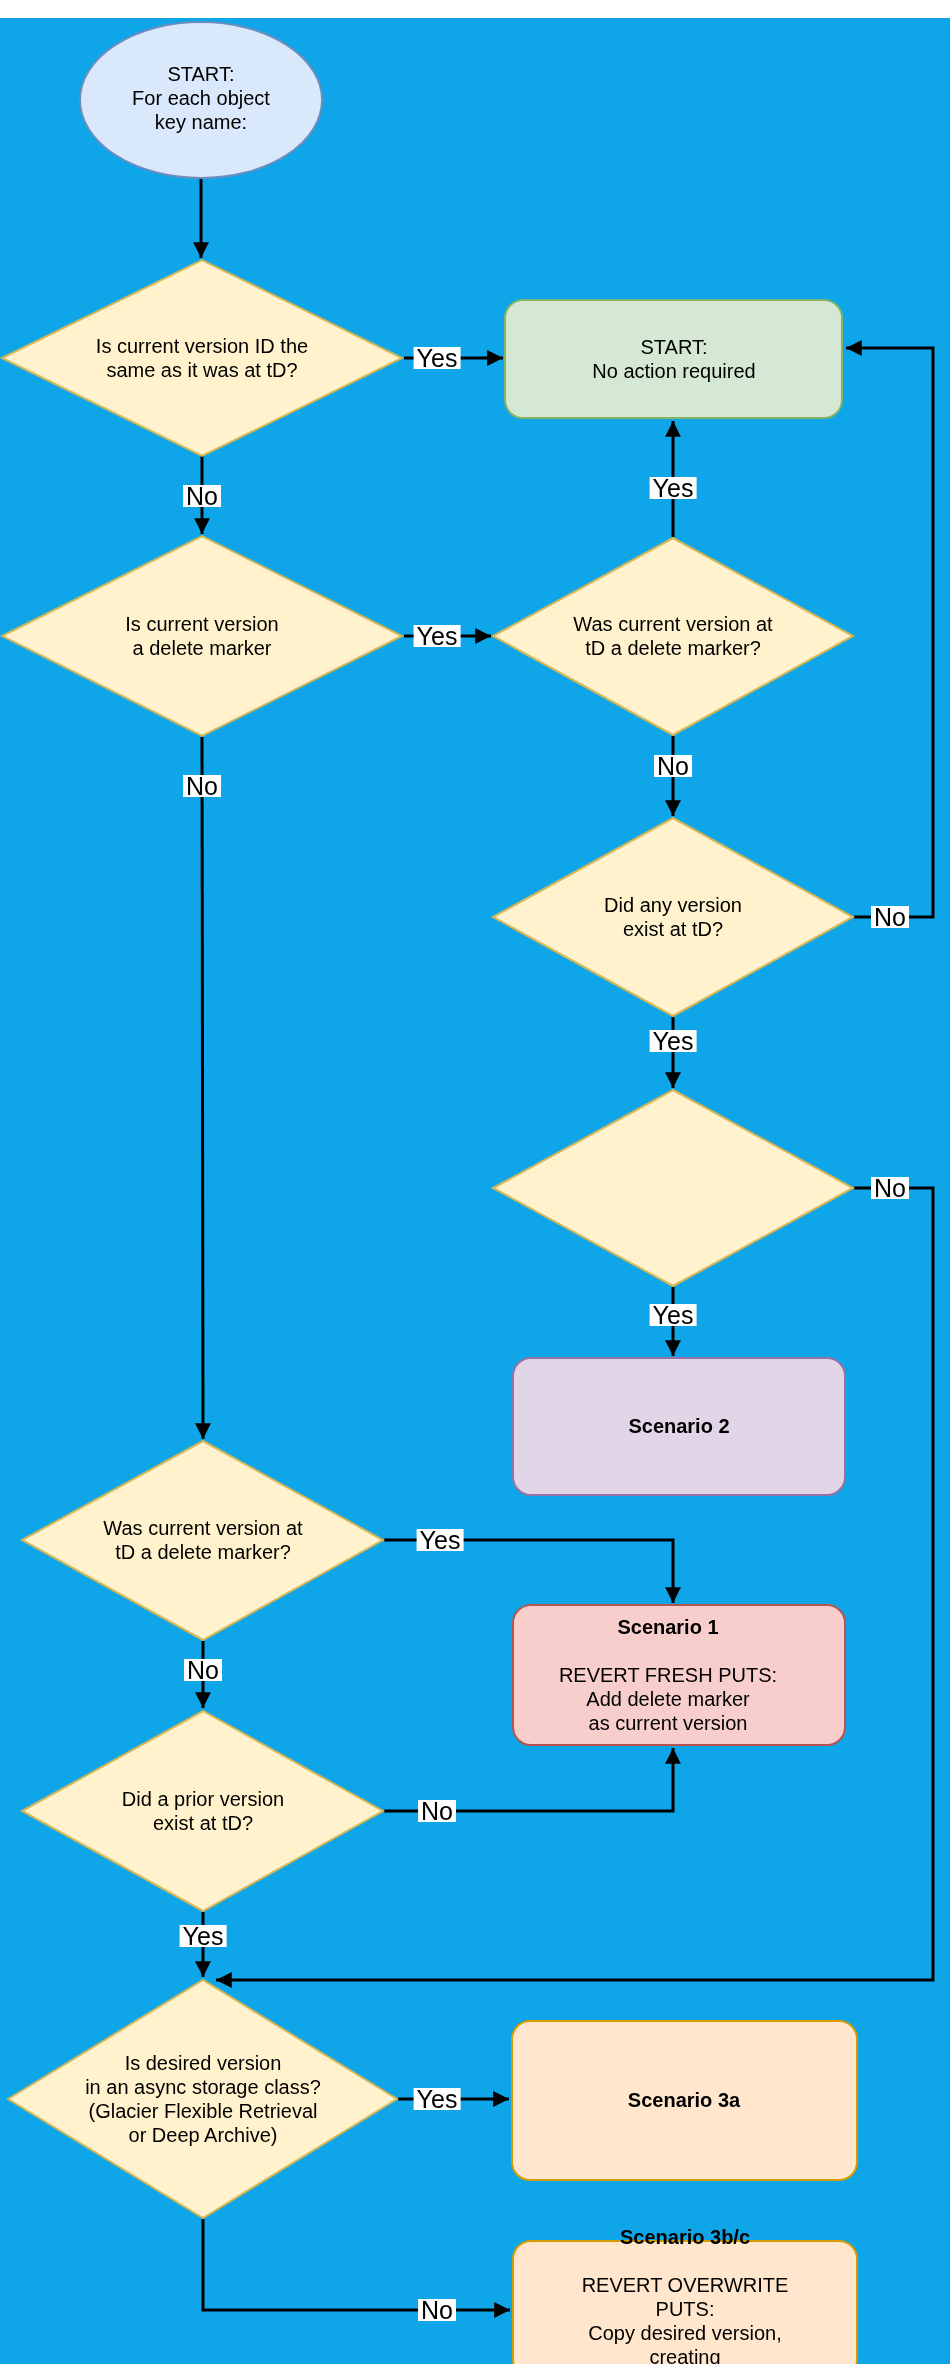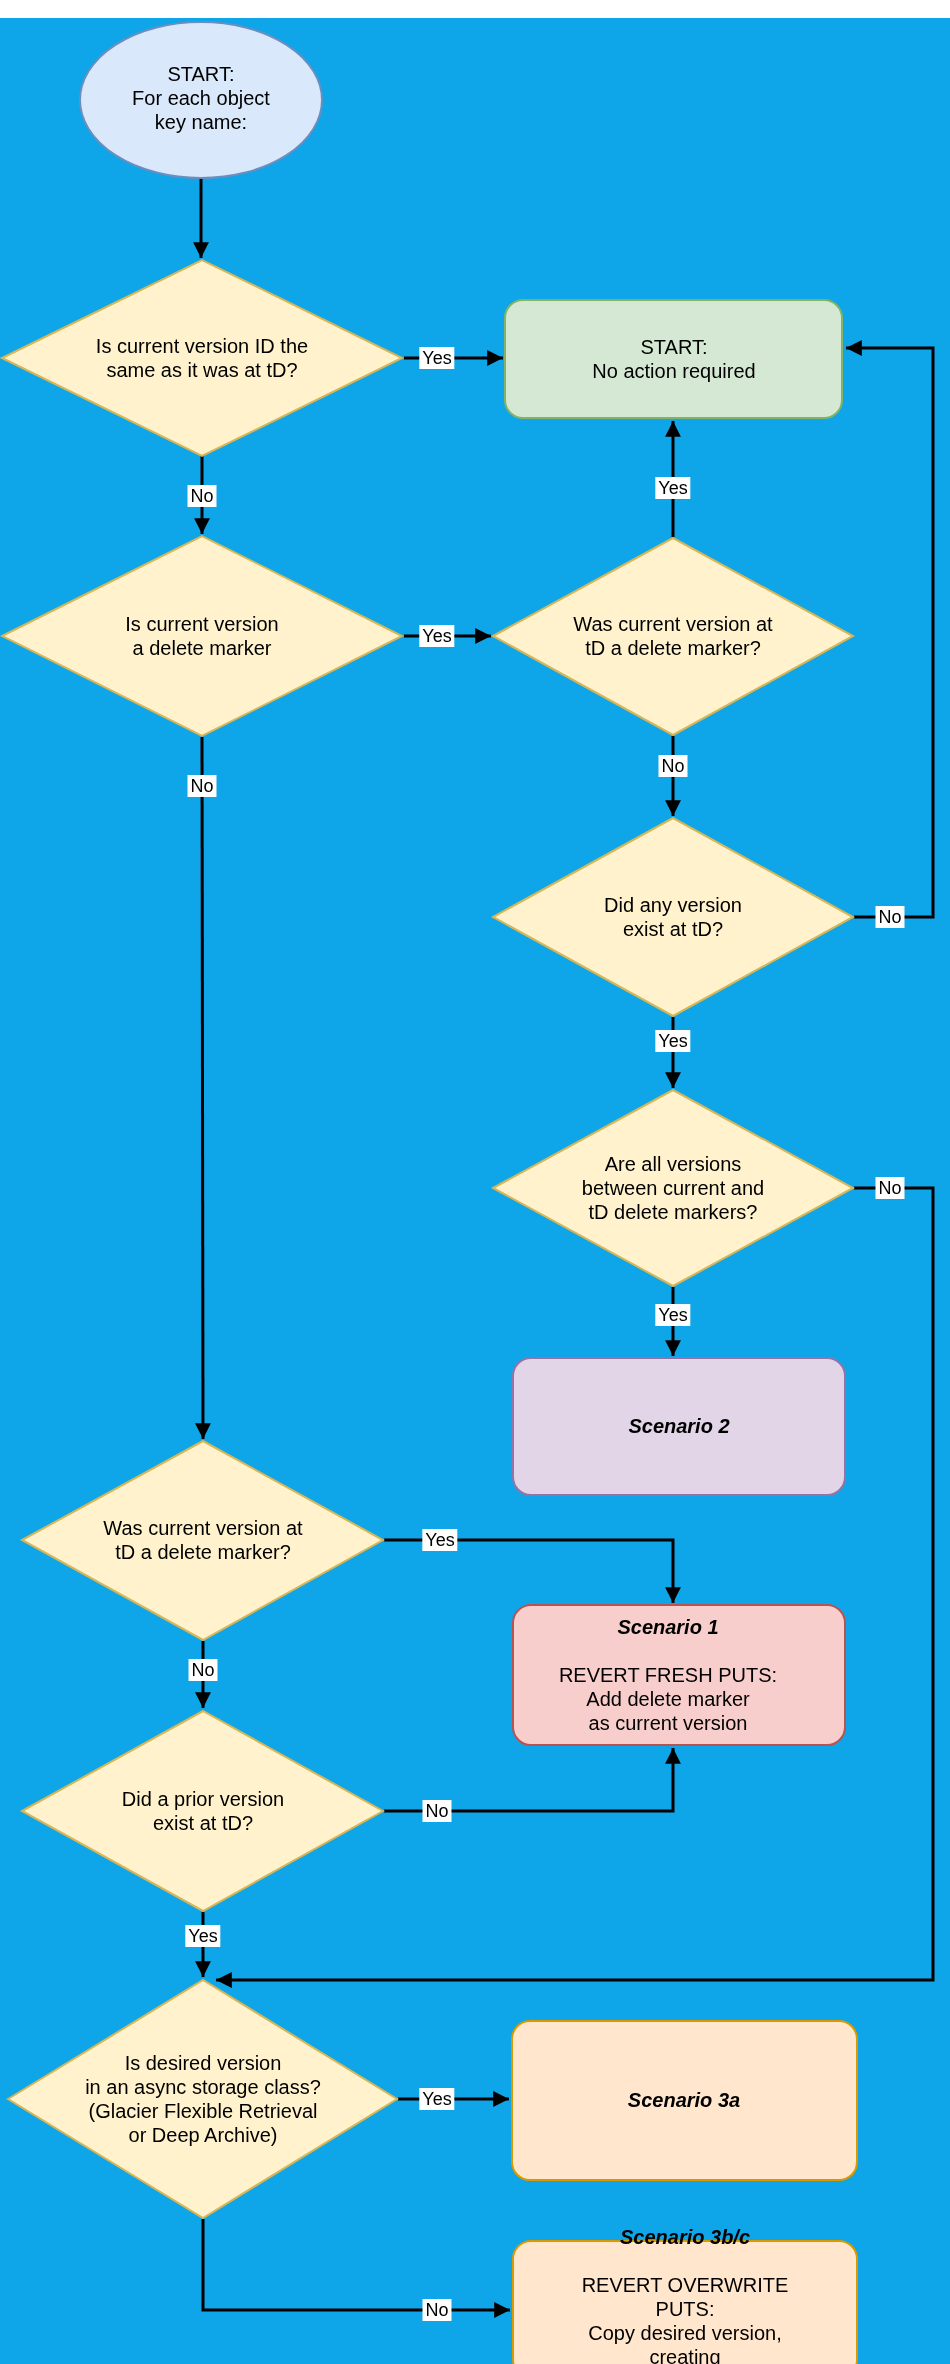--- a/index.html
+++ b/index.html
@@ -15,27 +15,27 @@
   svg.wires{position:absolute;inset:0;width:950px;height:2364px;}
   .node-label{
     position:absolute;
     transform:translate(-50%,-50%);
     text-align:center;
     white-space:pre-line;
     font-size:20px;
     line-height:24px;
     pointer-events:none;
   }
-  .node-label .title{font-weight:bold;font-style:italic;}
+  .node-label .title{font-weight:bold;}
   .edge-label{
     position:absolute;
     transform:translate(-50%,-50%);
     background:#ffffff;
     padding:0 3px;
-    font-size:18px;
+    font-size:25px;
     line-height:22px;
     text-align:center;
     pointer-events:none;
   }
 </style>
 </head>
 <body>
 
 <div class="canvas">
 
@@ -103,23 +103,20 @@
   <div class="node-label" style="left:202px;top:340px;">Is current version ID the
 same as it was at tD?</div>
   <div class="node-label" style="left:674px;top:341px;">START:
 No action required</div>
   <div class="node-label" style="left:202px;top:618px;">Is current version
 a delete marker</div>
   <div class="node-label" style="left:673px;top:618px;">Was current version at
 tD a delete marker?</div>
   <div class="node-label" style="left:673px;top:899px;">Did any version
 exist at tD?</div>
-  <div class="node-label" style="left:673px;top:1170px;">Are all versions
-between current and
-tD delete markers?</div>
 
   <div class="node-label" style="left:679px;top:1408px;">
     <div class="title">Scenario 2</div>
   </div>
 
   <div class="node-label" style="left:203px;top:1522px;">Was current version at
 tD a delete marker?</div>
 
   <div class="node-label" style="left:668px;top:1657px;">
     <div class="title">Scenario 1</div>

